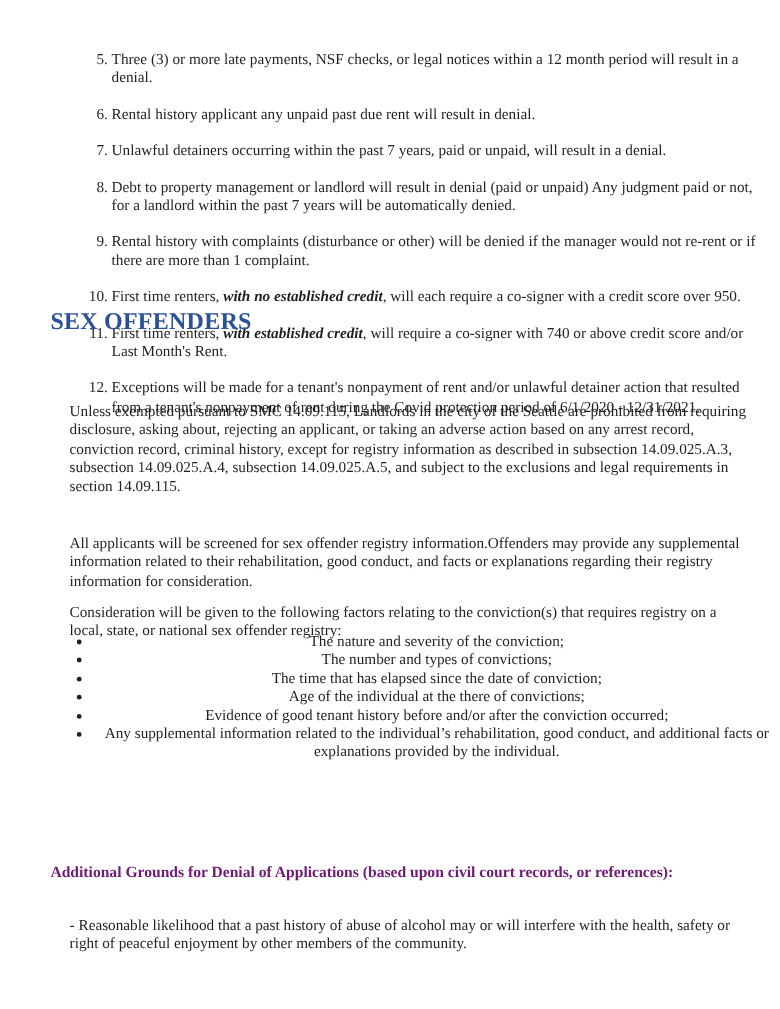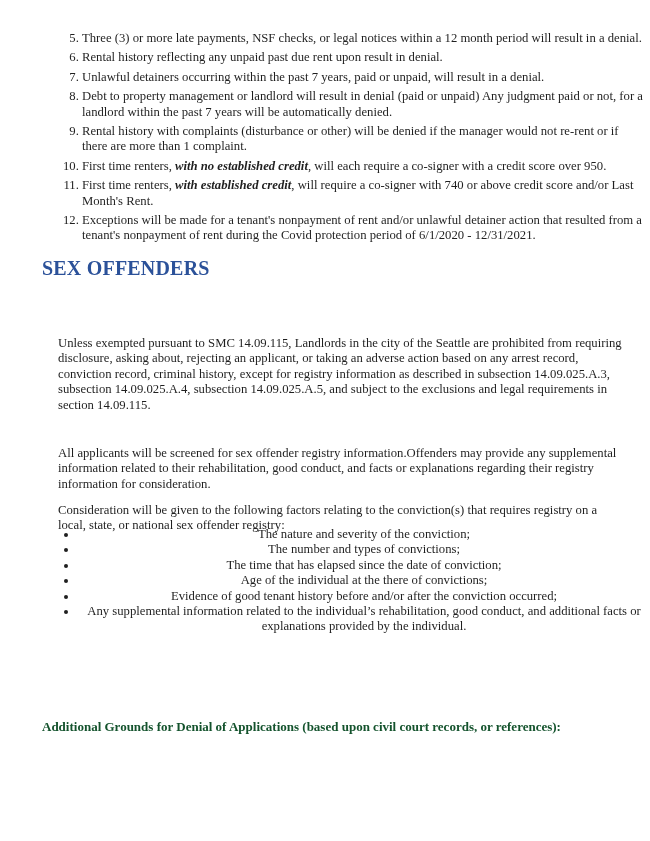--- a/index.html
+++ b/index.html
@@ -21,21 +21,21 @@
   
   .criteria-list {
     position: absolute;
     top: 27px;
     left: 42px;
     width: 572px;
     margin: 0;
     padding: 0 0 0 36px;
   }
   .criteria-list li {
-    margin: 4px;
+    margin: 15px;
     padding: 0;
   }
   
   .heading-sex-offenders {
     position: absolute;
     top: 261px;
     left: 42px;
     font-size: 20px;
     font-weight: bold;
     letter-spacing: 0.2px;
@@ -78,21 +78,21 @@
   .para-alcohol { top: 748px; }
   b { font-weight: bold; font-style: italic; }
 </style>
 </head>
 <body>
 
 <div class="page">
 
   <ol class="criteria-list" start="5">
       <li><span>Three (3) or more late payments, NSF checks, or legal notices within a 12 month period will result in a denial.</span></li>
-      <li><span>Rental history reflecting any unpaid past due rent upon result in denial.</span></li>
+      <li><span>Rental history applicant any unpaid past due rent will result in denial.</span></li>
       <li><span>Unlawful detainers occurring within the past 7 years, paid or unpaid, will result in a denial.</span></li>
       <li><span>Debt to property management or landlord will result in denial (paid or unpaid) Any judgment paid or not, for a landlord within the past 7 years will be automatically denied.</span></li>
       <li><span>Rental history with complaints (disturbance or other) will be denied if the manager would not re-rent or if there are more than 1 complaint.</span></li>
       <li><span>First time renters, </span><b>with no established credit</b><span>, will each require a co-signer with a credit score over 950.</span></li>
       <li><span>First time renters, </span><b>with established credit</b><span>, will require a co-signer with 740 or above credit score and/or Last Month's Rent.</span></li>
       <li><span>Exceptions will be made for a tenant's nonpayment of rent and/or unlawful detainer action that resulted from a tenant's nonpayment of rent during the Covid protection period of 6/1/2020 - 12/31/2021.</span></li>
     </ol>
 
   <h2 class="heading-sex-offenders" style="color: rgb(43, 81, 153);">SEX OFFENDERS</h2>
 
@@ -104,16 +104,17 @@
 
   <ul class="factors-list">
       <li>The nature and severity of the conviction;</li>
       <li>The number and types of convictions;</li>
       <li>The time that has elapsed since the date of conviction;</li>
       <li>Age of the individual at the there of convictions;</li>
       <li>Evidence of good tenant history before and/or after the conviction occurred;</li>
       <li>Any supplemental information related to the individual’s rehabilitation, good conduct, and additional facts or explanations provided by the individual.</li>
     </ul>
 
-  <h3 class="heading-additional" style="color: #14532d;">Additional Grounds for Denial of Applications (based upon civil court records, or references):</h3>
+  <h3 class="heading-additional" style="color: #701a75;">Additional Grounds for Denial of Applications (based upon civil court records, or references):</h3>
 
+  <p class="para para-alcohol">- Reasonable likelihood that a past history of abuse of alcohol may or will interfere with the health, safety or right of peaceful enjoyment by other members of the community.</p>
 
 </div>
 
 </body></html>

